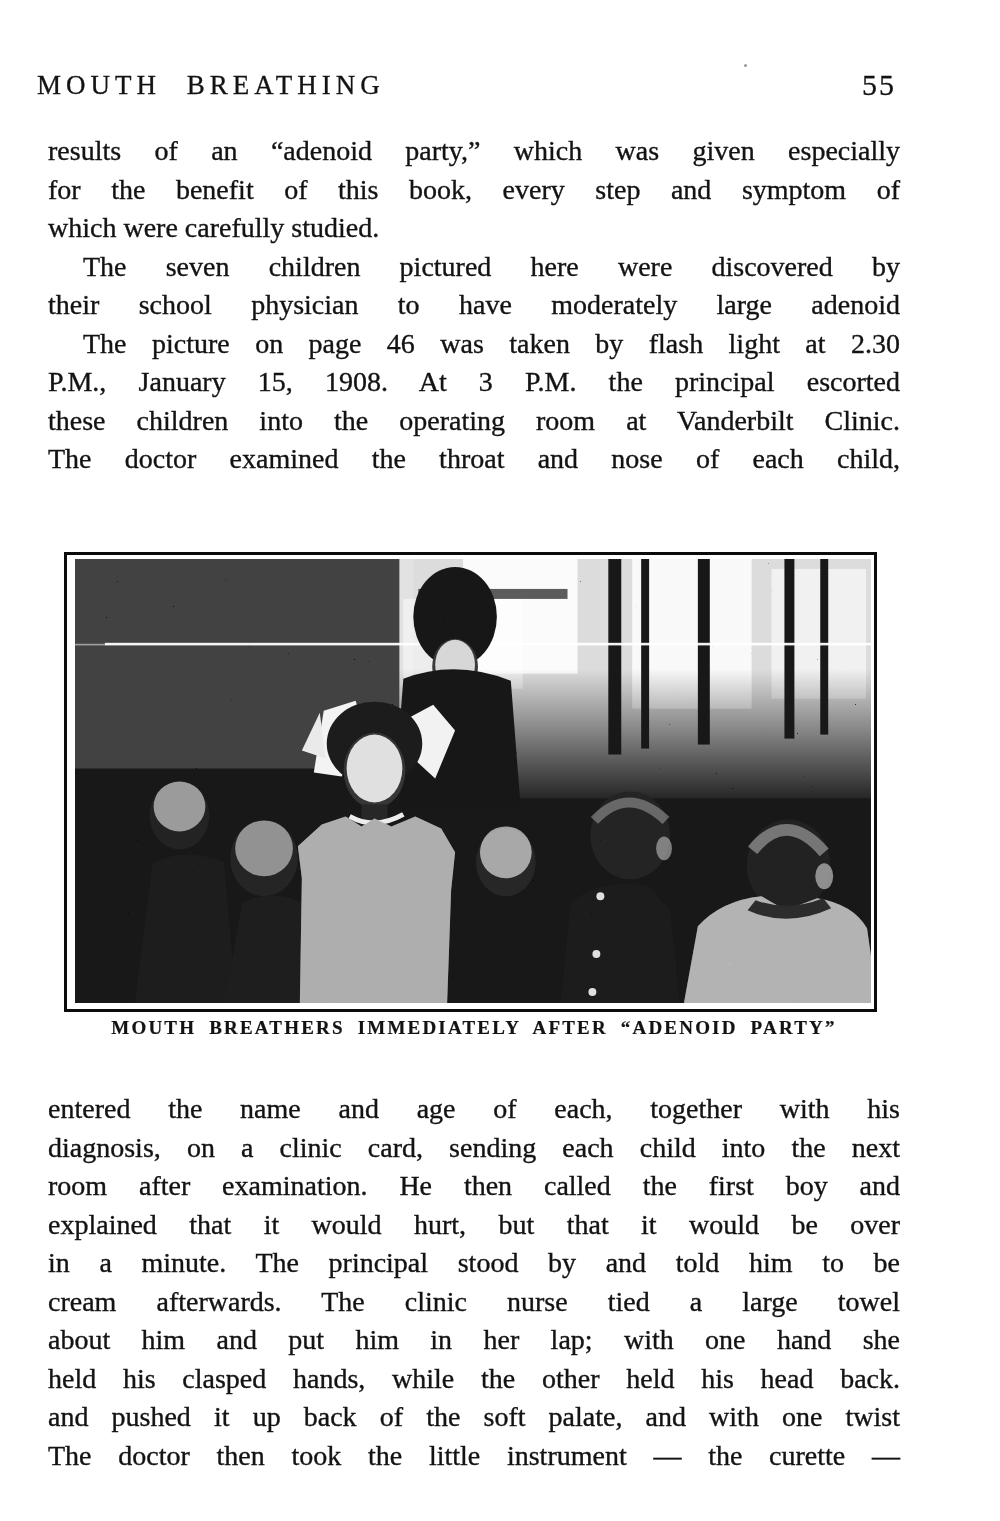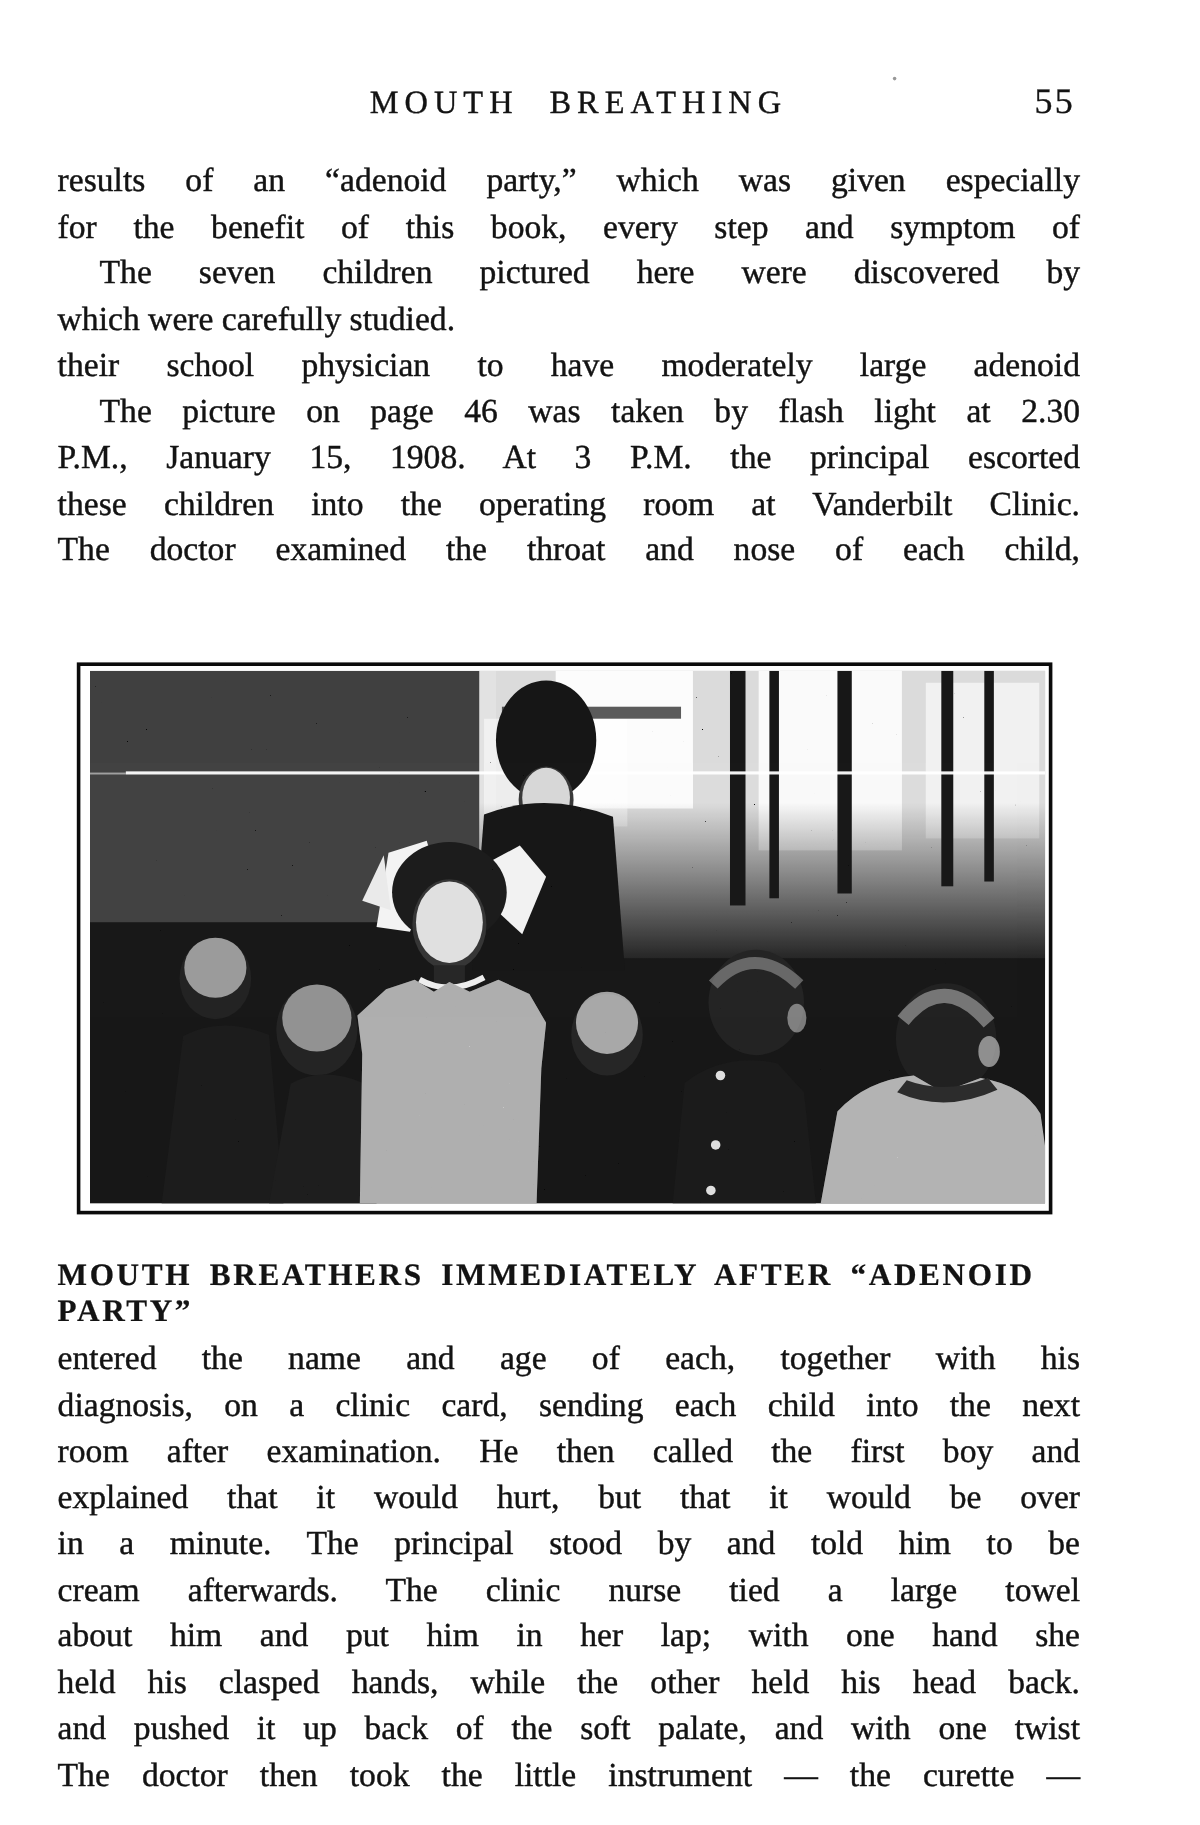--- a/index.html
+++ b/index.html
@@ -6,68 +6,68 @@
   body{
     width:1000px;height:1521px;
     background:#ffffff;
     position:relative;
     font-family:"Liberation Serif", serif;
     color:#131313;
     overflow:hidden;
   }
   .page{position:absolute;inset:0;}
   .running-head{
-    position:absolute;top:70px;left:56px;width:852px;
-    text-align:center;font-size:27px;letter-spacing:5px;word-spacing:14px;
+    position:absolute;top:70px;left:37px;width:852px;
+    font-size:27px;letter-spacing:5px;word-spacing:14px;
     -webkit-text-stroke:0.3px;
   }
   .page-num{
     position:absolute;top:68px;right:104px;
     font-size:30px;letter-spacing:2px;-webkit-text-stroke:0.3px;
   }
   .speck{position:absolute;background:#444;border-radius:50%;opacity:.55;}
   .textblock{position:absolute;left:48px;width:852px;}
   #block1{top:132px;}
-  #block2{top:1090px;margin-top:24px;}
+  #block2{top:1090px;}
   .jline{
     font-size:28px;line-height:38.5px;height:38.5px;
     text-align:justify;text-align-last:justify;text-justify:inter-word;
     -webkit-text-stroke:0.35px;
     white-space:normal;overflow:visible;
   }
   .jline.endline{text-align-last:left;}
   .jline.loose{text-align-last:left;word-spacing:0.52em;}
   .jline.indent{text-indent:35px;}
   .photo-frame{
     position:absolute;left:64px;top:552px;width:813px;height:460px;
     border:3px solid #0b0b0b;box-sizing:border-box;
     background:#ffffff;
     padding:4px 3px 6px 8px;
   }
   .photo-frame svg{display:block;width:100%;height:100%;}
   .caption{
-    position:absolute;top:1048px;left:48px;width:852px;
-    text-align:left;font-size:26px;font-weight:700;
+    position:absolute;top:1017px;left:48px;width:852px;
+    text-align:center;font-size:19px;font-weight:700;
     letter-spacing:2.2px;word-spacing:6px;-webkit-text-stroke:0.2px;
   }
 </style>
 </head>
 <body>
 
 <div class="page">
 
   <div class="running-head">MOUTH BREATHING</div>
   <div class="page-num">55</div>
   <div class="speck" style="left:744px;top:64px;width:3px;height:3px;"></div>
 
   <div id="block1" class="textblock">
     <div class="jline">results of an “adenoid party,” which was given especially</div>
     <div class="jline">for the benefit of this book, every step and symptom of</div>
+    <div class="jline endline">which were carefully studied.</div>
     <div class="jline indent">The seven children pictured here were discovered by</div>
-    <div class="jline endline">which were carefully studied.</div>
     <div class="jline">their school physician to have moderately large adenoid</div>
     <div class="jline indent">The picture on page 46 was taken by flash light at 2.30</div>
     <div class="jline">P.M., January 15, 1908.  At 3 P.M. the principal escorted</div>
     <div class="jline">these children into the operating room at Vanderbilt Clinic.</div>
     <div class="jline">The doctor examined the throat and nose of each child,</div>
   </div>
 
   <div class="photo-frame">
     <svg viewBox="0 0 800 445" preserveAspectRatio="none">
       <defs>

